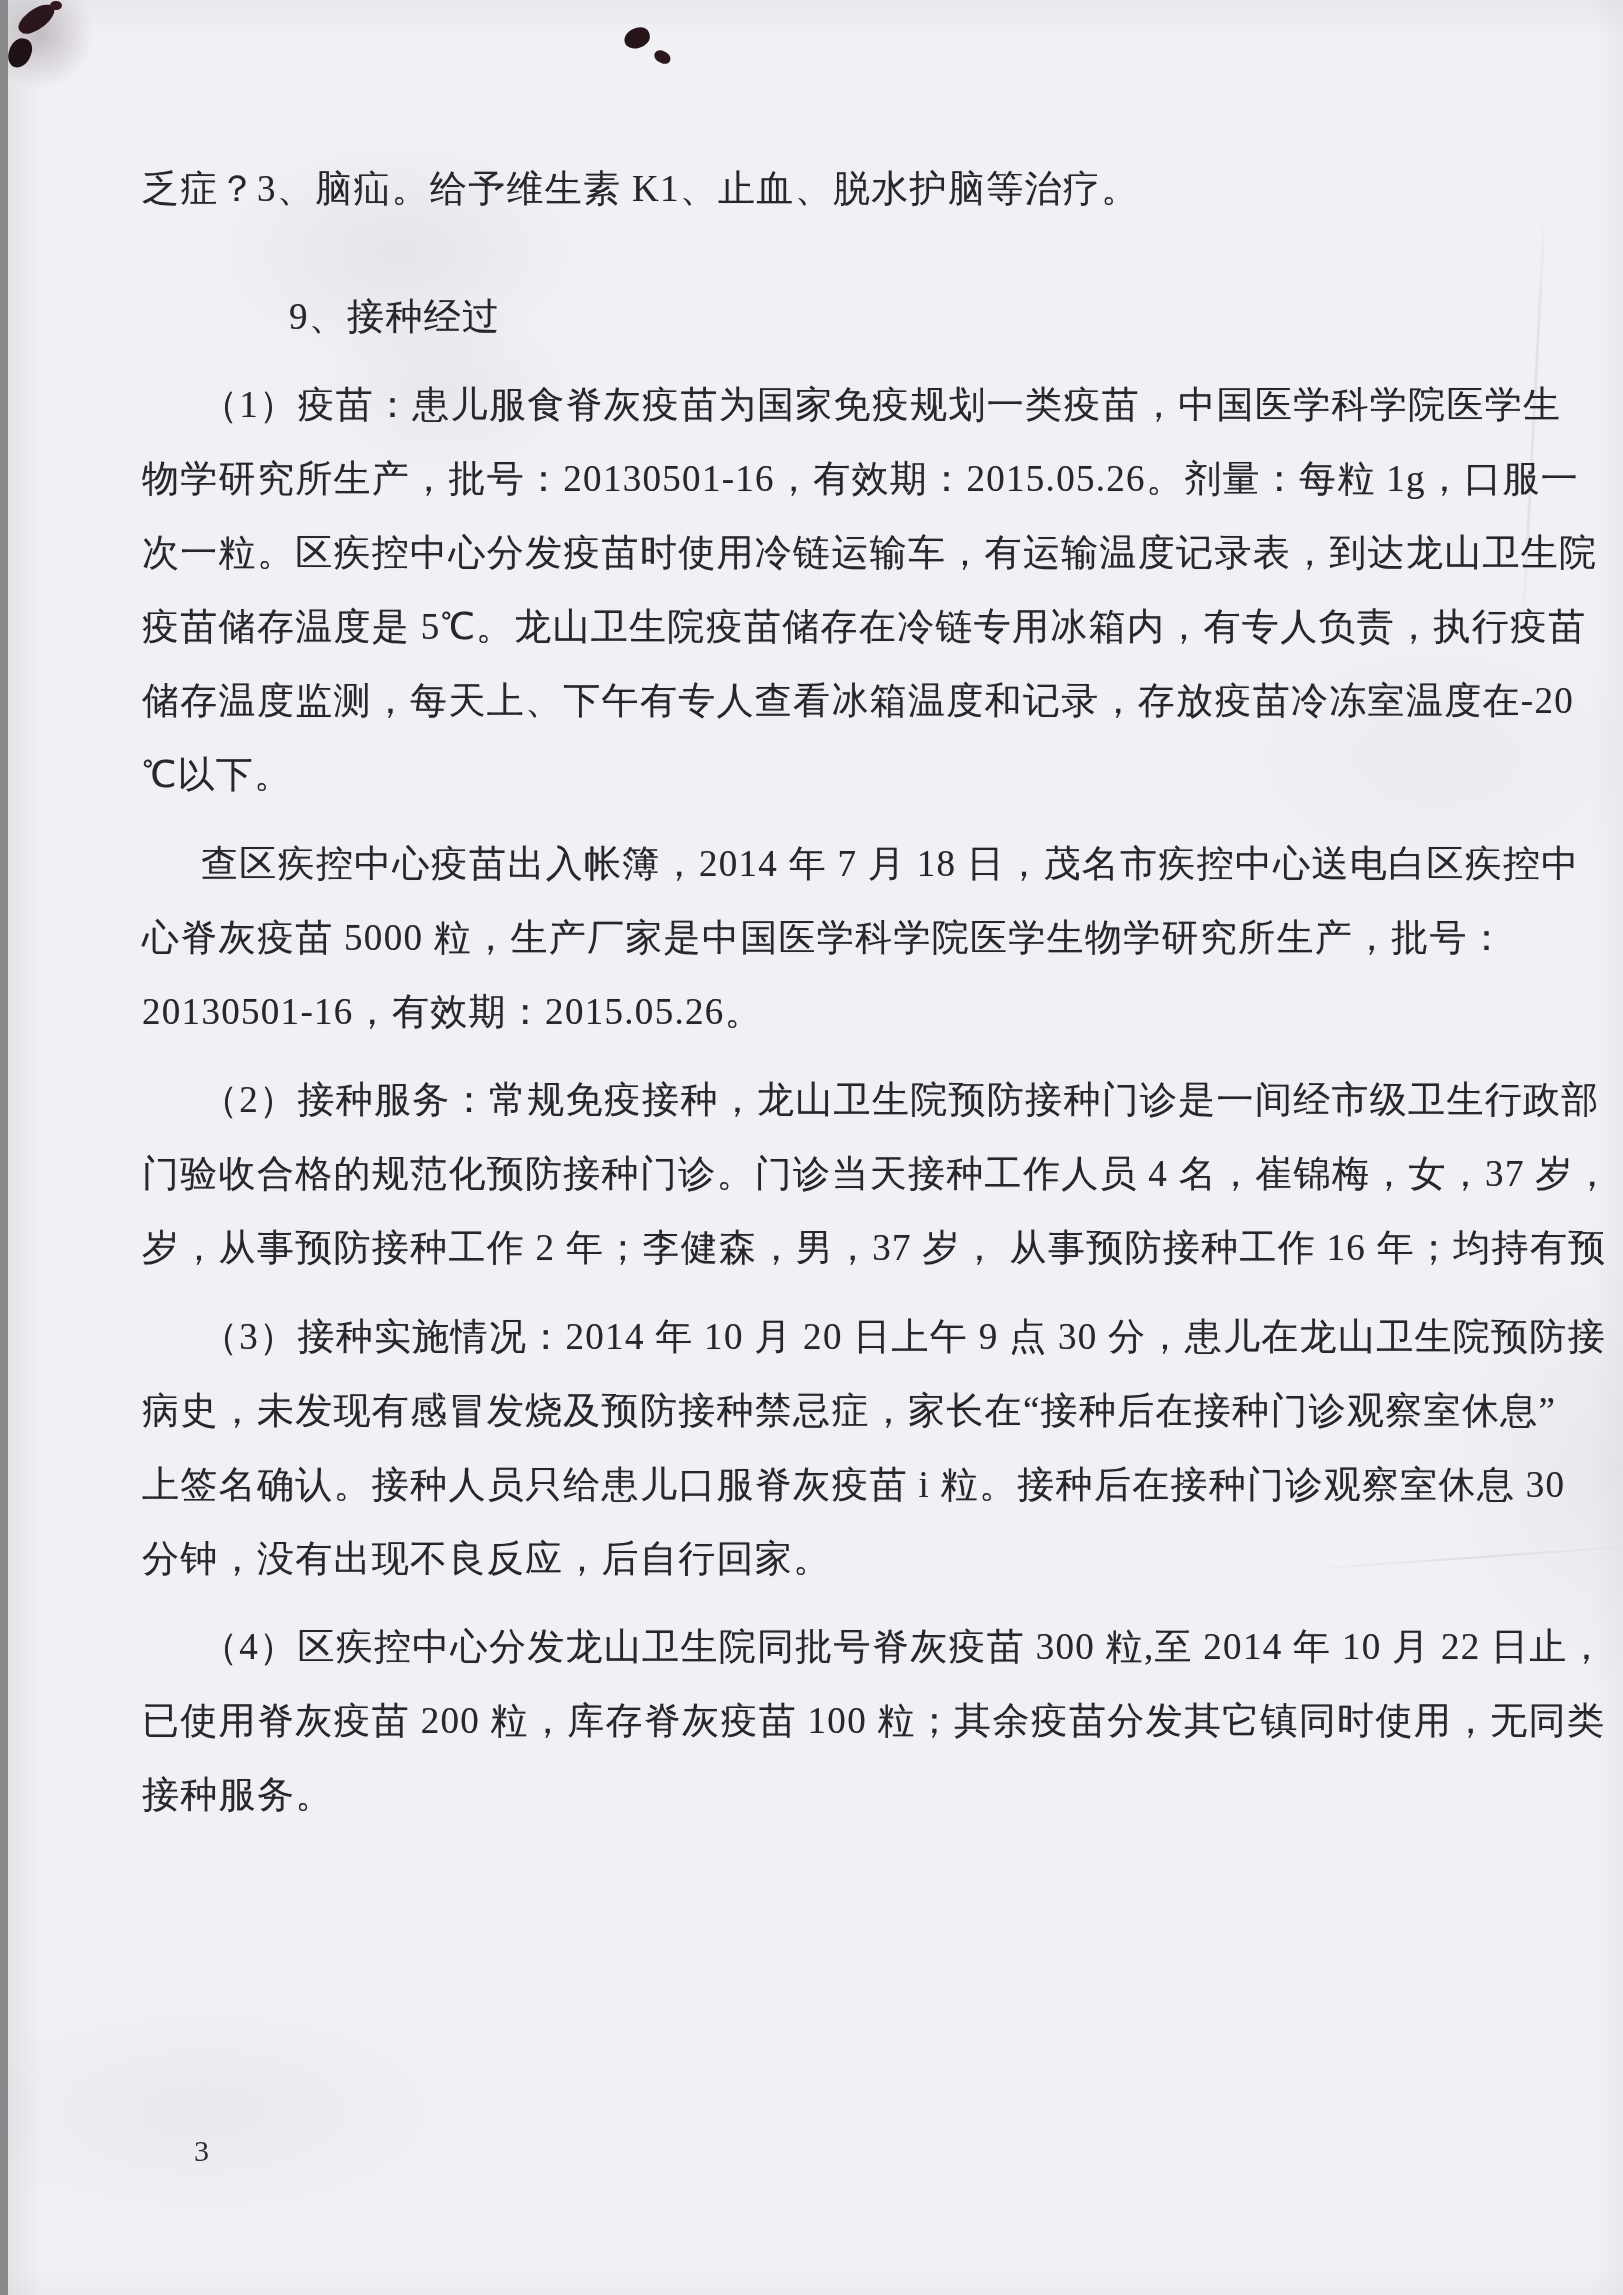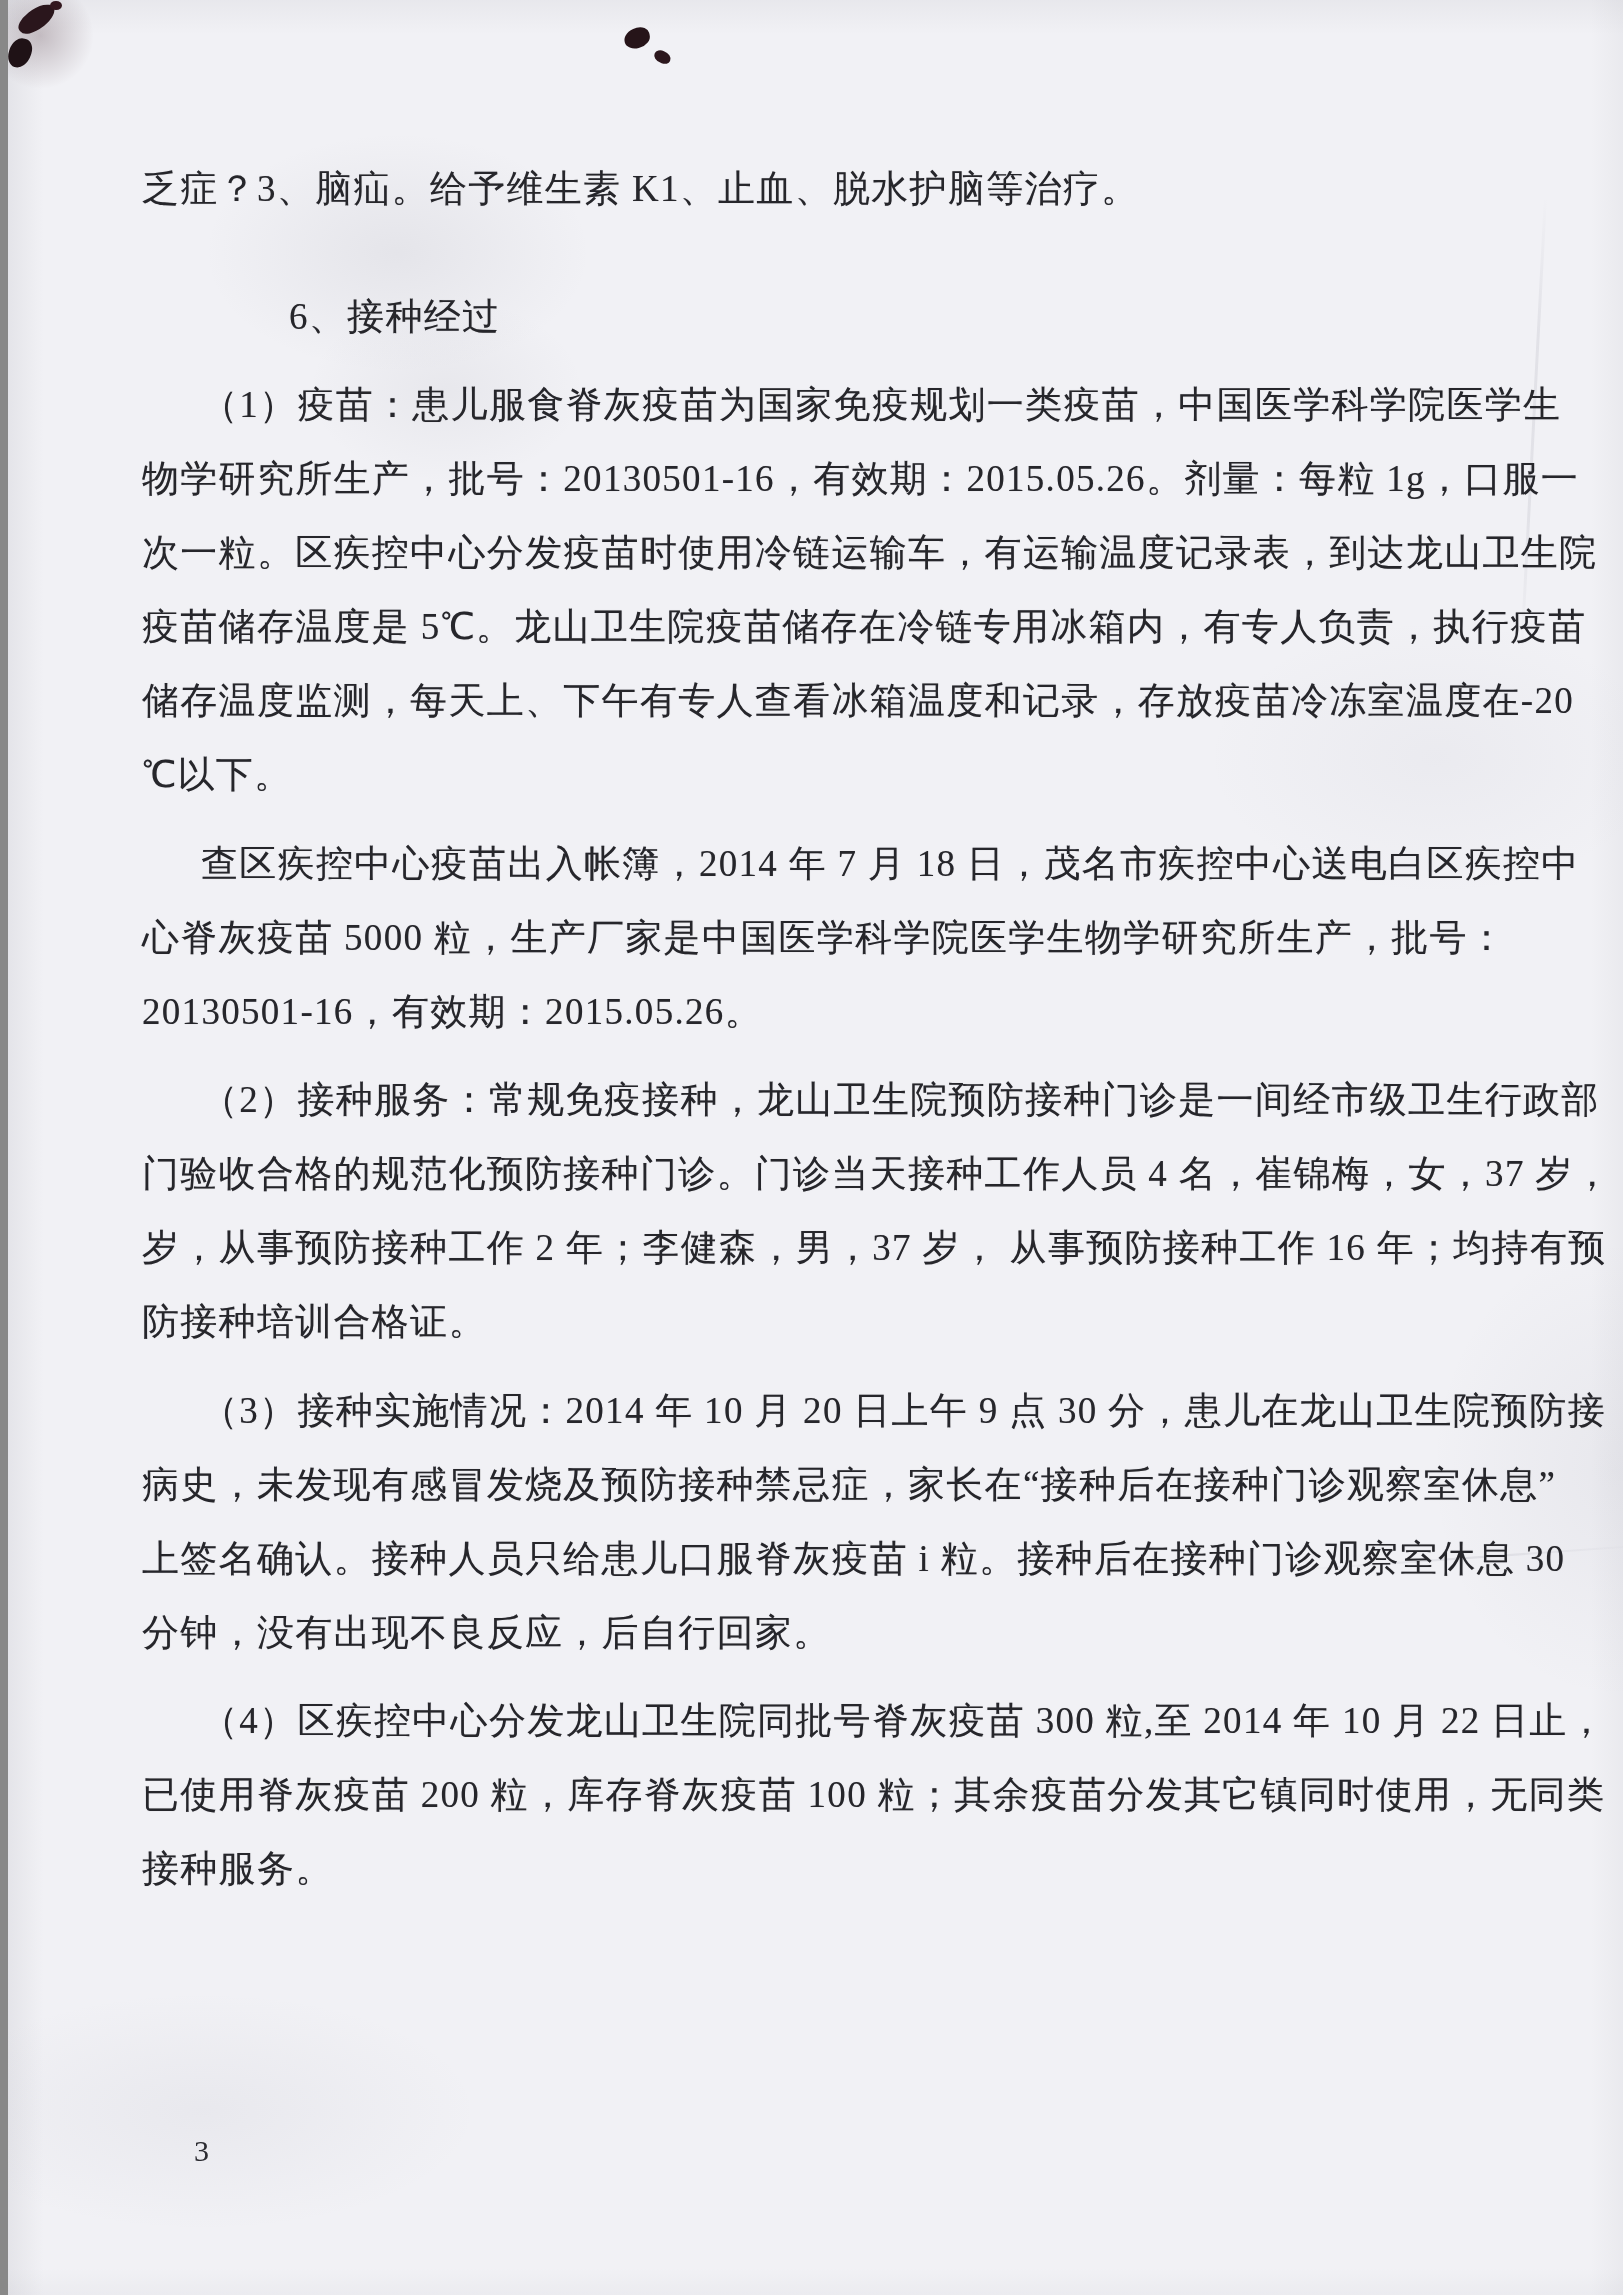--- a/index.html
+++ b/index.html
@@ -113,34 +113,33 @@
   <div class="smudge smudge-corner-a"></div>
   <div class="smudge smudge-corner-b"></div>
   <div class="smudge smudge-corner-c"></div>
   <div class="smudge smudge-top-a"></div>
   <div class="smudge smudge-top-b"></div>
   <div class="crease-right"></div>
   <div class="crease-bottom"></div>
 
   <div class="text-block">
       <div class="line">乏症？3、脑疝。给予维生素 K1、止血、脱水护脑等治疗。</div>
-      <div class="line heading">6、接种经过</div>
+      <div class="line heading">9、接种经过</div>
       <div class="line para-start">（1）疫苗：患儿服食脊灰疫苗为国家免疫规划一类疫苗，中国医学科学院医学生</div>
       <div class="line">物学研究所生产，批号：20130501-16，有效期：2015.05.26。剂量：每粒 1g，口服一</div>
       <div class="line">次一粒。区疾控中心分发疫苗时使用冷链运输车，有运输温度记录表，到达龙山卫生院</div>
       <div class="line">疫苗储存温度是 5℃。龙山卫生院疫苗储存在冷链专用冰箱内，有专人负责，执行疫苗</div>
       <div class="line">储存温度监测，每天上、下午有专人查看冰箱温度和记录，存放疫苗冷冻室温度在-20</div>
       <div class="line">℃以下。</div>
       <div class="line para-start">查区疾控中心疫苗出入帐簿，2014 年 7 月 18 日，茂名市疾控中心送电白区疾控中</div>
       <div class="line">心脊灰疫苗 5000 粒，生产厂家是中国医学科学院医学生物学研究所生产，批号：</div>
       <div class="line">20130501-16，有效期：2015.05.26。</div>
       <div class="line para-start">（2）接种服务：常规免疫接种，龙山卫生院预防接种门诊是一间经市级卫生行政部</div>
       <div class="line">门验收合格的规范化预防接种门诊。门诊当天接种工作人员 4 名，崔锦梅，女，37 岁，</div>
       <div class="line">岁，从事预防接种工作 2 年；李健森，男，37 岁， 从事预防接种工作 16 年；均持有预</div>
-      <div class="line">防接种培训合格证。</div>
       <div class="line para-start">（3）接种实施情况：2014 年 10 月 20 日上午 9 点 30 分，患儿在龙山卫生院预防接</div>
       <div class="line">病史，未发现有感冒发烧及预防接种禁忌症，家长在“接种后在接种门诊观察室休息”</div>
       <div class="line">上签名确认。接种人员只给患儿口服脊灰疫苗 i 粒。接种后在接种门诊观察室休息 30</div>
       <div class="line">分钟，没有出现不良反应，后自行回家。</div>
       <div class="line para-start">（4）区疾控中心分发龙山卫生院同批号脊灰疫苗 300 粒,至 2014 年 10 月 22 日止，</div>
       <div class="line">已使用脊灰疫苗 200 粒，库存脊灰疫苗 100 粒；其余疫苗分发其它镇同时使用，无同类</div>
       <div class="line">接种服务。</div>
     </div>
 
   <div class="page-number">3</div>

